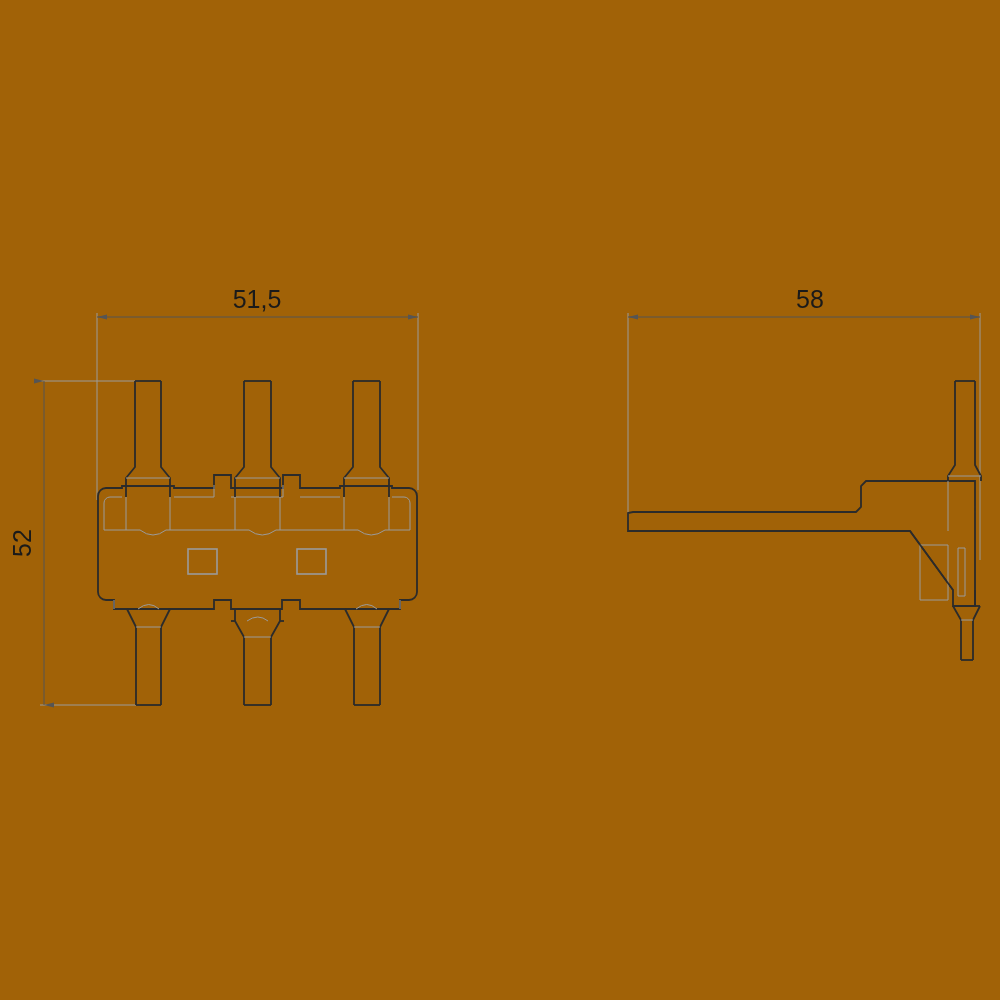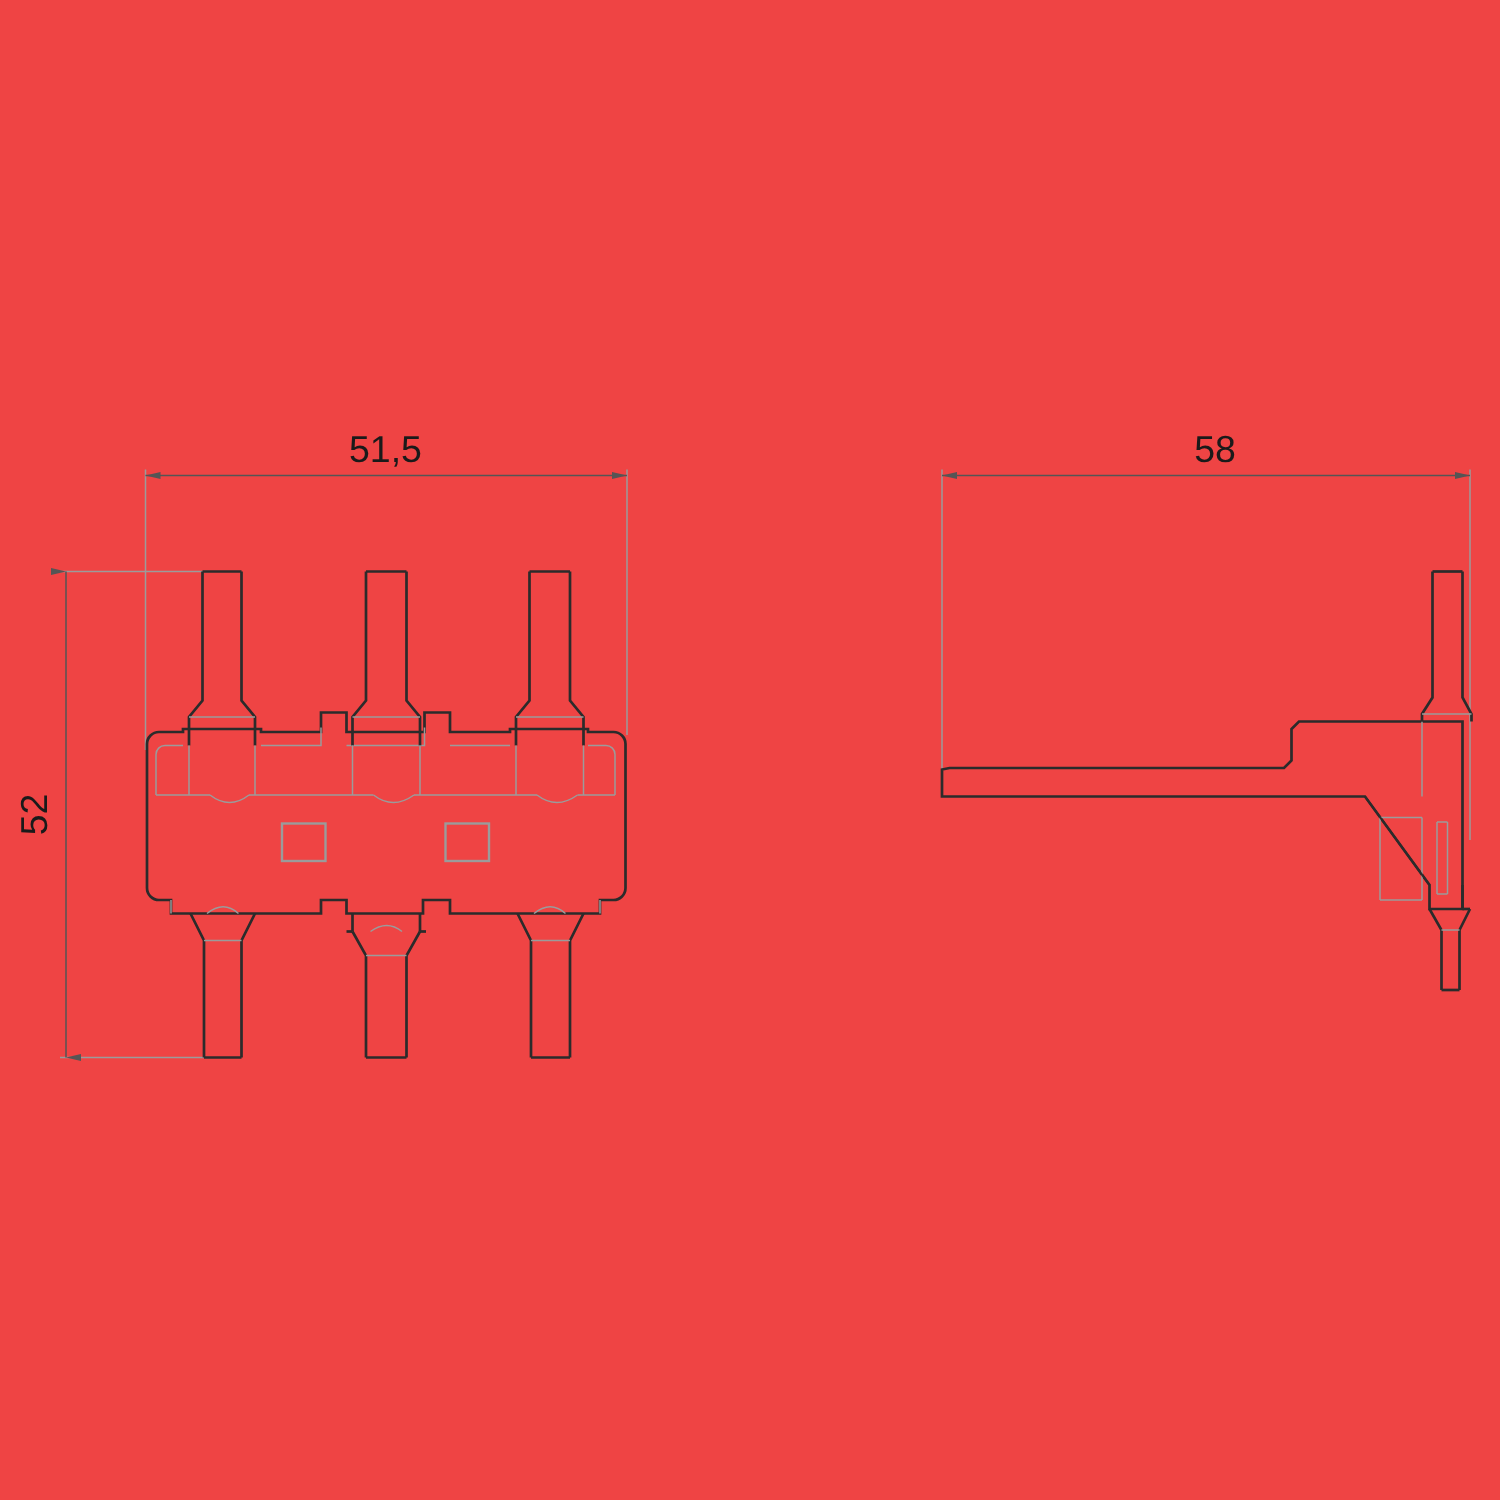--- a/index.html
+++ b/index.html
@@ -1,18 +1,18 @@
 <!DOCTYPE html>
 <html><head>
 <meta charset="utf-8">
 <style>
   html,body{margin:0;padding:0;background:#ffffff;}
   body{width:1000px;height:1000px;overflow:hidden;
        font-family:"Liberation Sans", sans-serif;}
-  #sheet{position:relative;width:1000px;height:1000px;background:#ef4444;}
+  #sheet{position:relative;width:1000px;height:1000px;background:#a16207;}
   svg{display:block;}
   .dimtext{font-family:"Liberation Sans", sans-serif;font-size:25px;fill:#1a1a1a;}
 </style>
 </head>
 <body>
 
 <div id="sheet">
 <svg width="1000" height="1000" viewBox="0 0 1000 1000">
 
   <defs>

